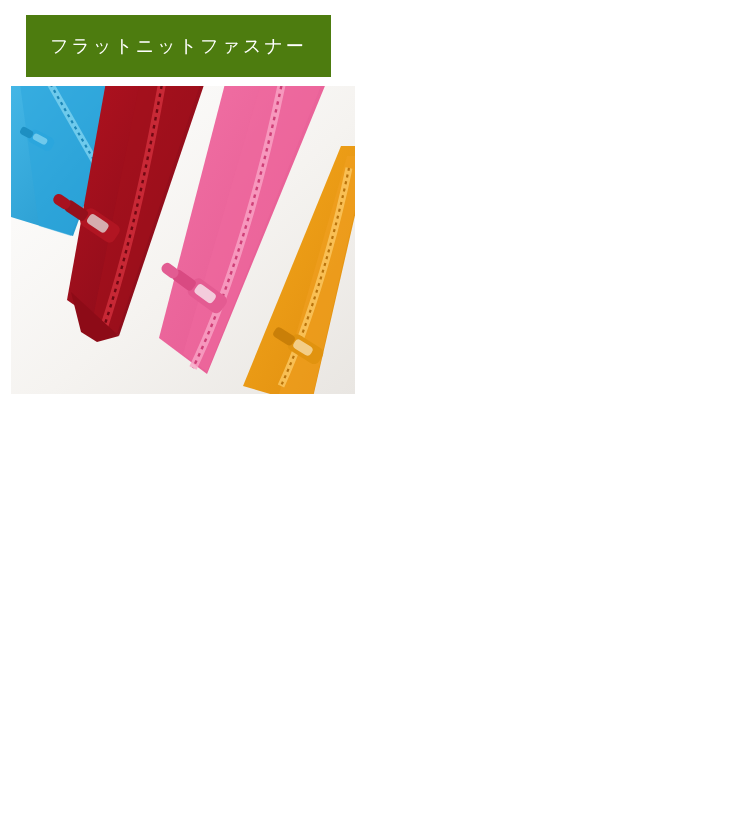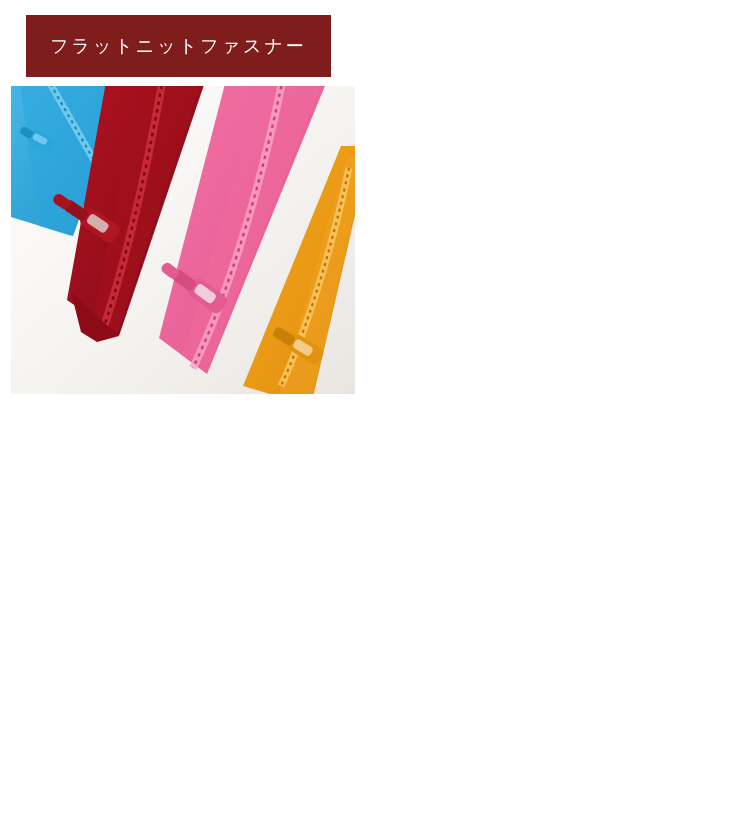--- a/index.html
+++ b/index.html
@@ -65,21 +65,21 @@
   }
   .hero-photo svg { display: block; }
 </style>
 </head>
 <body>
 
 <div class="page">
 
   <div class="quad quad-tl">
 
-    <div class="title-banner" style="background-color: #7f1d1d;">
+    <div class="title-banner" style="background-color: #4d7c0f;">
       <div class="title-line1">フラットニットファスナー</div>
     </div>
 
     <div class="hero-photo">
       <svg width="344" height="308" viewBox="0 0 344 308">
         <defs>
           <linearGradient id="bgG" x1="0" y1="0" x2="1" y2="1">
             <stop offset="0%" stop-color="#ffffff"></stop>
             <stop offset="55%" stop-color="#f5f3f0"></stop>
             <stop offset="100%" stop-color="#e9e6e2"></stop>

